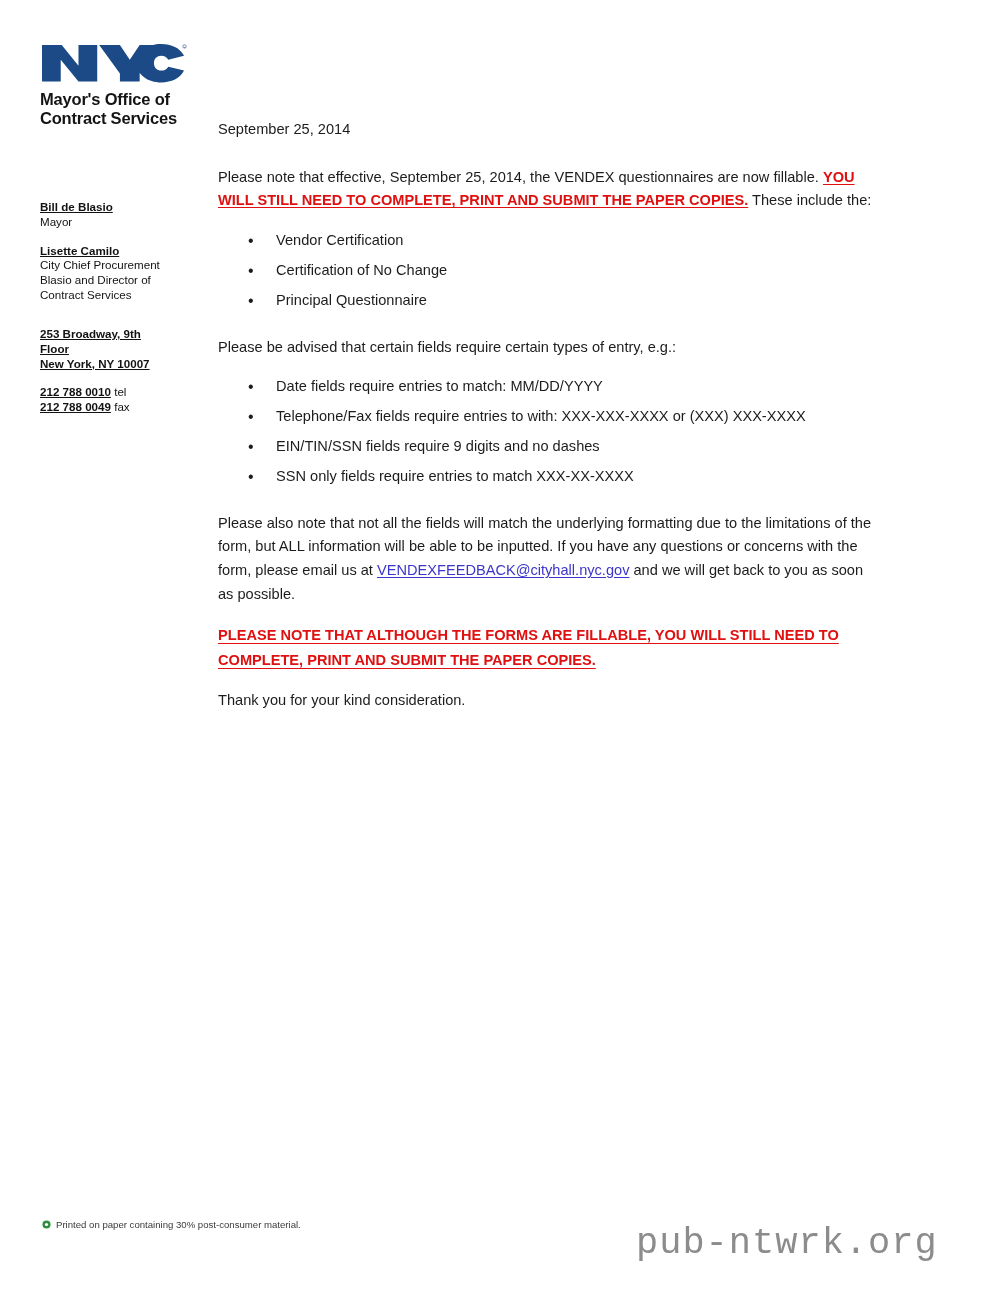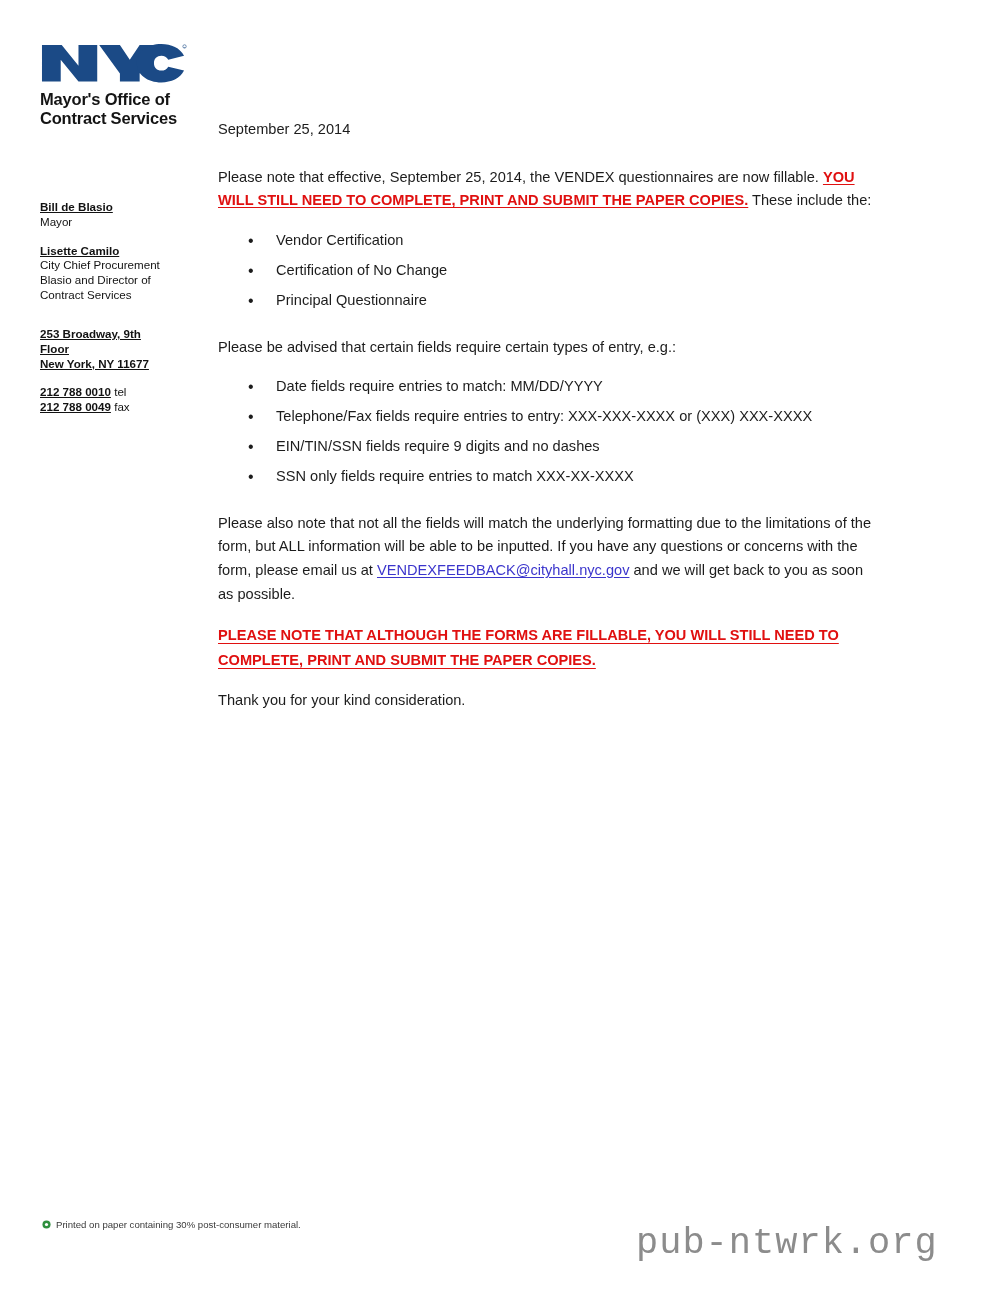--- a/index.html
+++ b/index.html
@@ -193,21 +193,21 @@
       <span class="sb-line sb-reg">City Chief Procurement</span>
       <span class="sb-line sb-reg">Blasio and Director of</span>
       <span class="sb-line sb-reg">Contract Services</span>
     </div>
 
     <div class="sb-gap-lg"></div>
 
     <div class="sb-block">
       <span class="sb-line sb-strong">253 Broadway, 9th</span>
       <span class="sb-line sb-strong">Floor</span>
-      <span class="sb-line sb-strong">New York, NY 11677</span>
+      <span class="sb-line sb-strong">New York, NY 10007</span>
     </div>
 
     <div class="sb-block">
       <span class="sb-line"><span class="sb-strong">212 788 0010</span> <span class="sb-reg">tel</span></span>
       <span class="sb-line"><span class="sb-strong">212 788 0049</span> <span class="sb-reg">fax</span></span>
     </div>
 
   </div>
 
   <div class="letter">
@@ -219,21 +219,21 @@
     <ul class="bullets list-gap">
       <li>Vendor Certification</li>
       <li>Certification of No Change</li>
       <li>Principal Questionnaire</li>
     </ul>
 
     <p>Please be advised that certain fields require certain types of entry, e.g.:</p>
 
     <ul class="bullets list-gap">
       <li>Date fields require entries to match: MM/DD/YYYY</li>
-      <li>Telephone/Fax fields require entries to entry: XXX-XXX-XXXX or (XXX) XXX-XXXX</li>
+      <li>Telephone/Fax fields require entries to with: XXX-XXX-XXXX or (XXX) XXX-XXXX</li>
       <li>EIN/TIN/SSN fields require 9 digits and no dashes</li>
       <li>SSN only fields require entries to match XXX-XX-XXXX</li>
     </ul>
 
     <p><span>Please also note that not all the fields will match the underlying formatting due to the limitations of the form, but ALL information will be able to be inputted. If you have any questions or concerns with the form, please email us at </span><a class="email-link" href="#">VENDEXFEEDBACK@cityhall.nyc.gov</a><span>  and we will get back to you as soon as possible.</span></p>
 
     <p class="red-block">PLEASE NOTE THAT ALTHOUGH THE FORMS ARE FILLABLE, YOU WILL STILL NEED TO COMPLETE, PRINT AND SUBMIT THE PAPER COPIES.</p>
 
     <p>Thank you for your kind consideration.</p>
 

